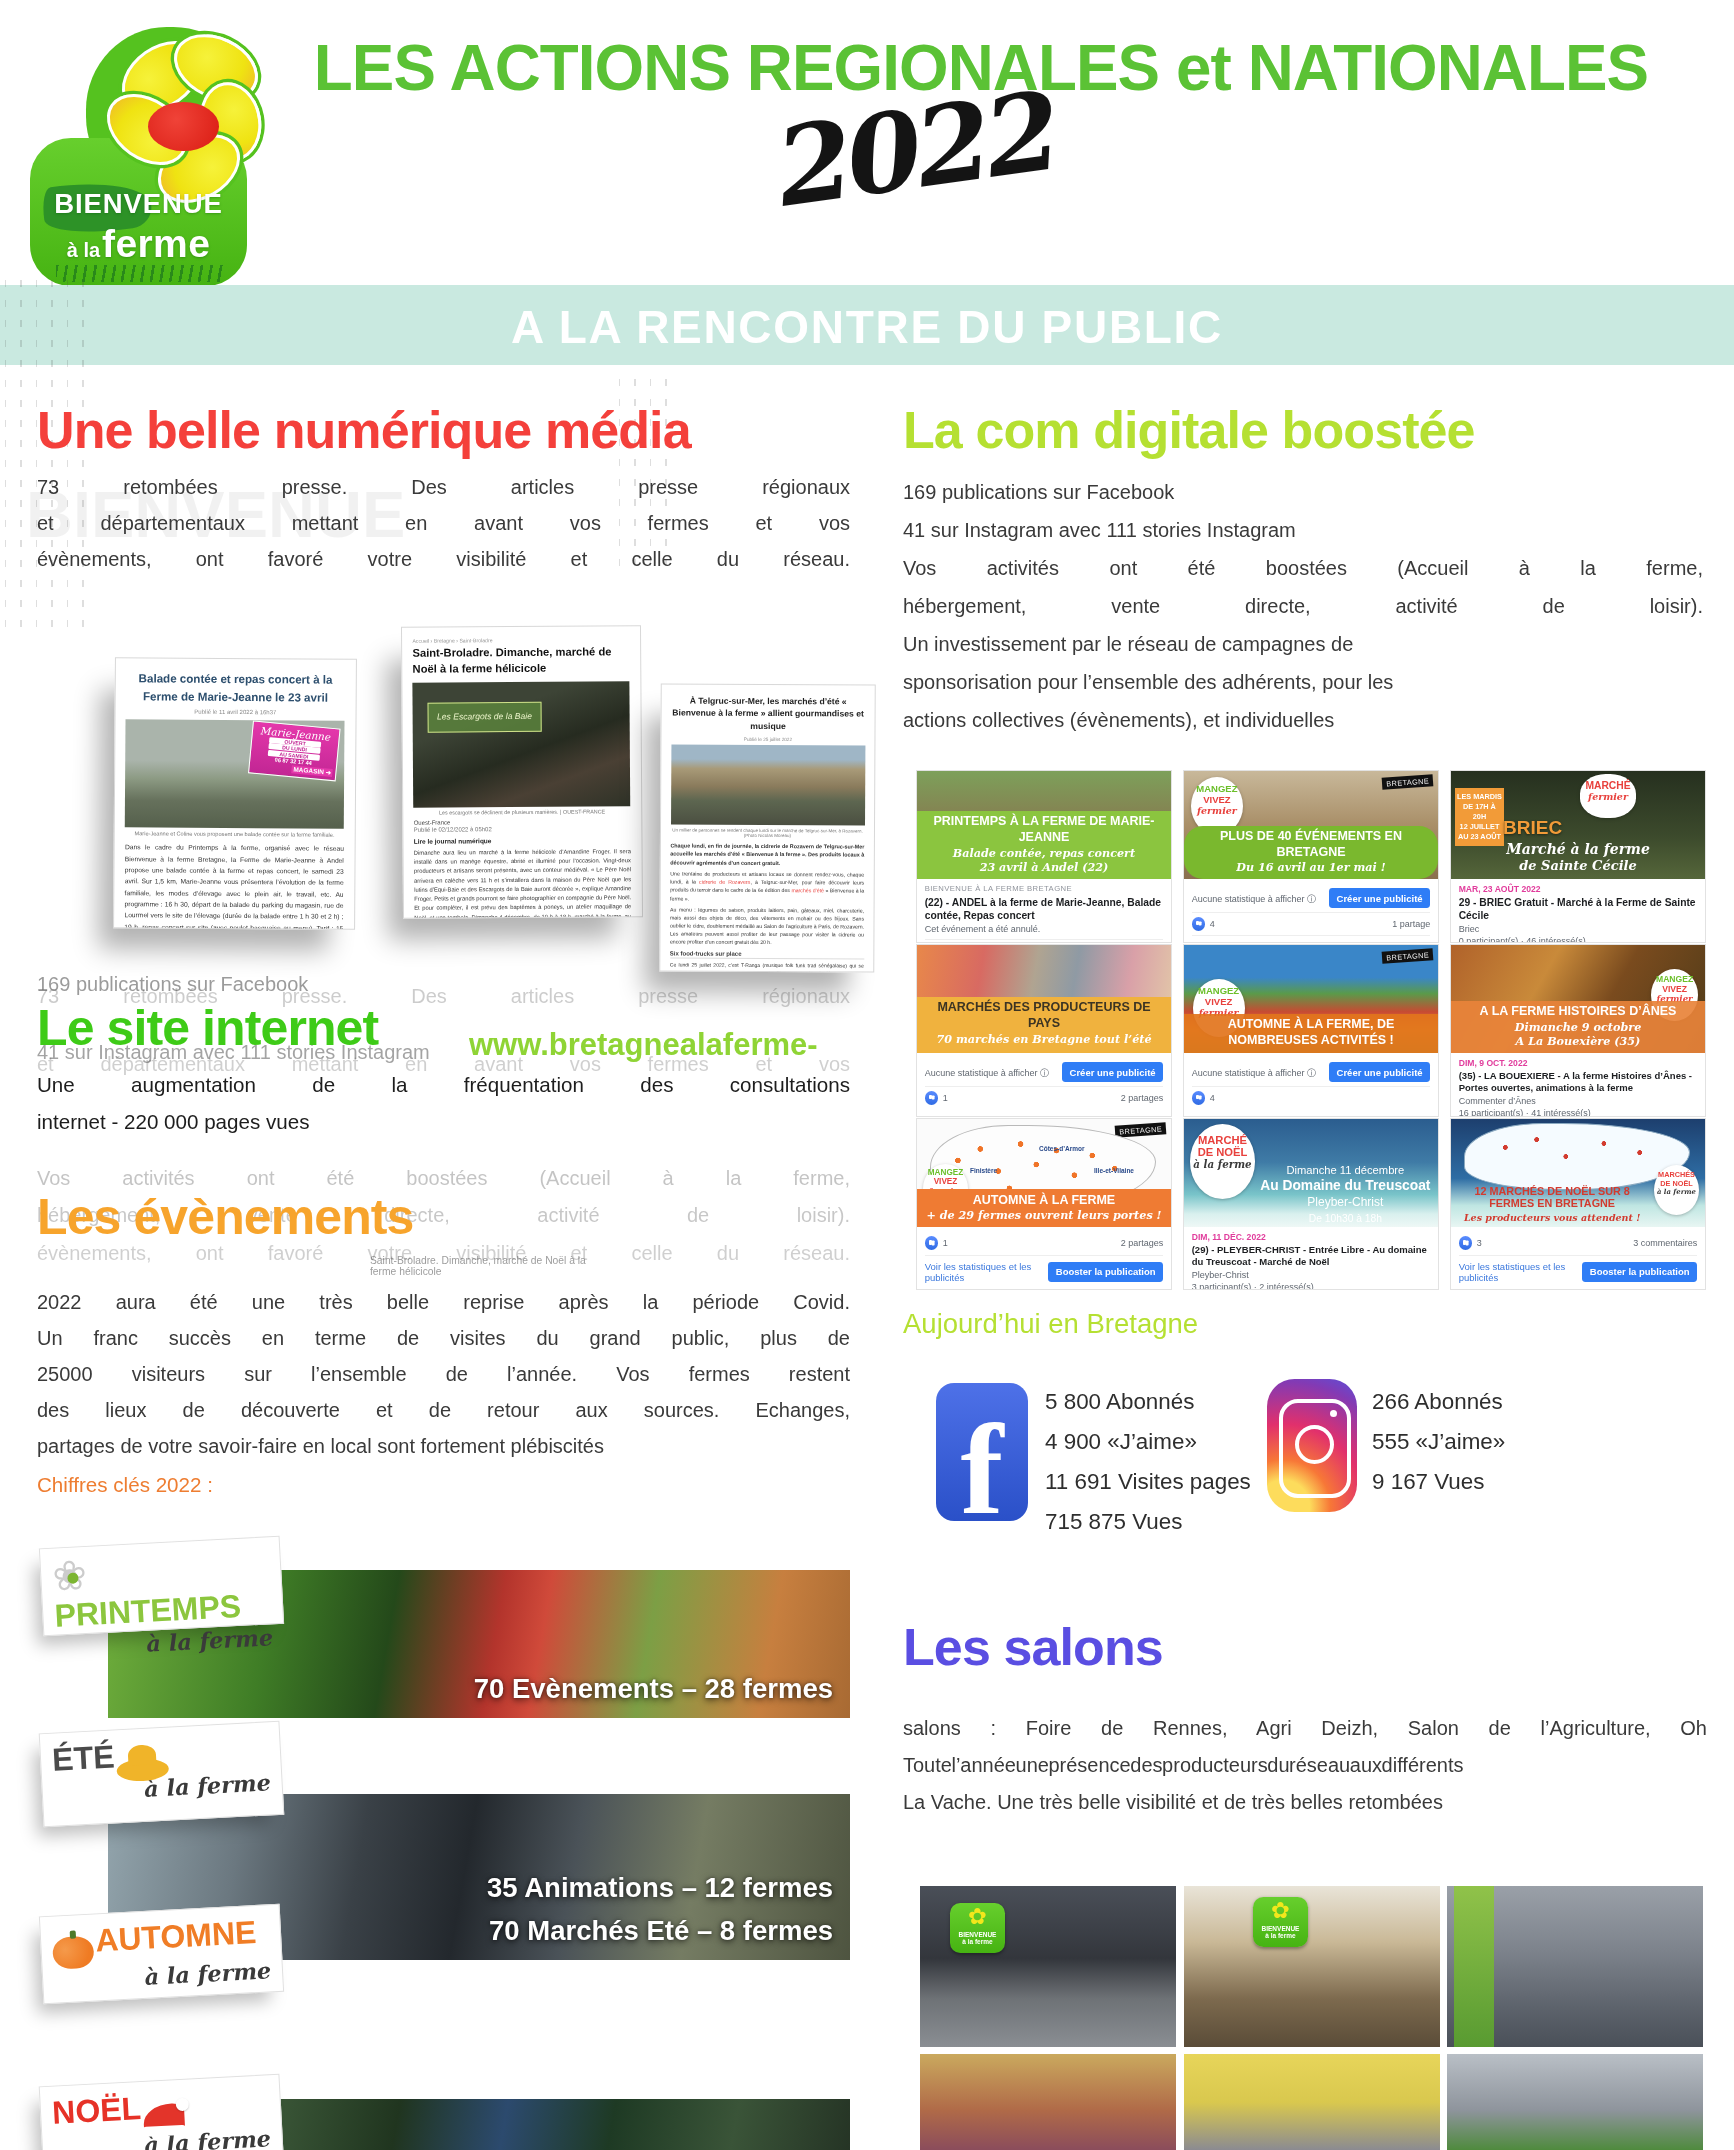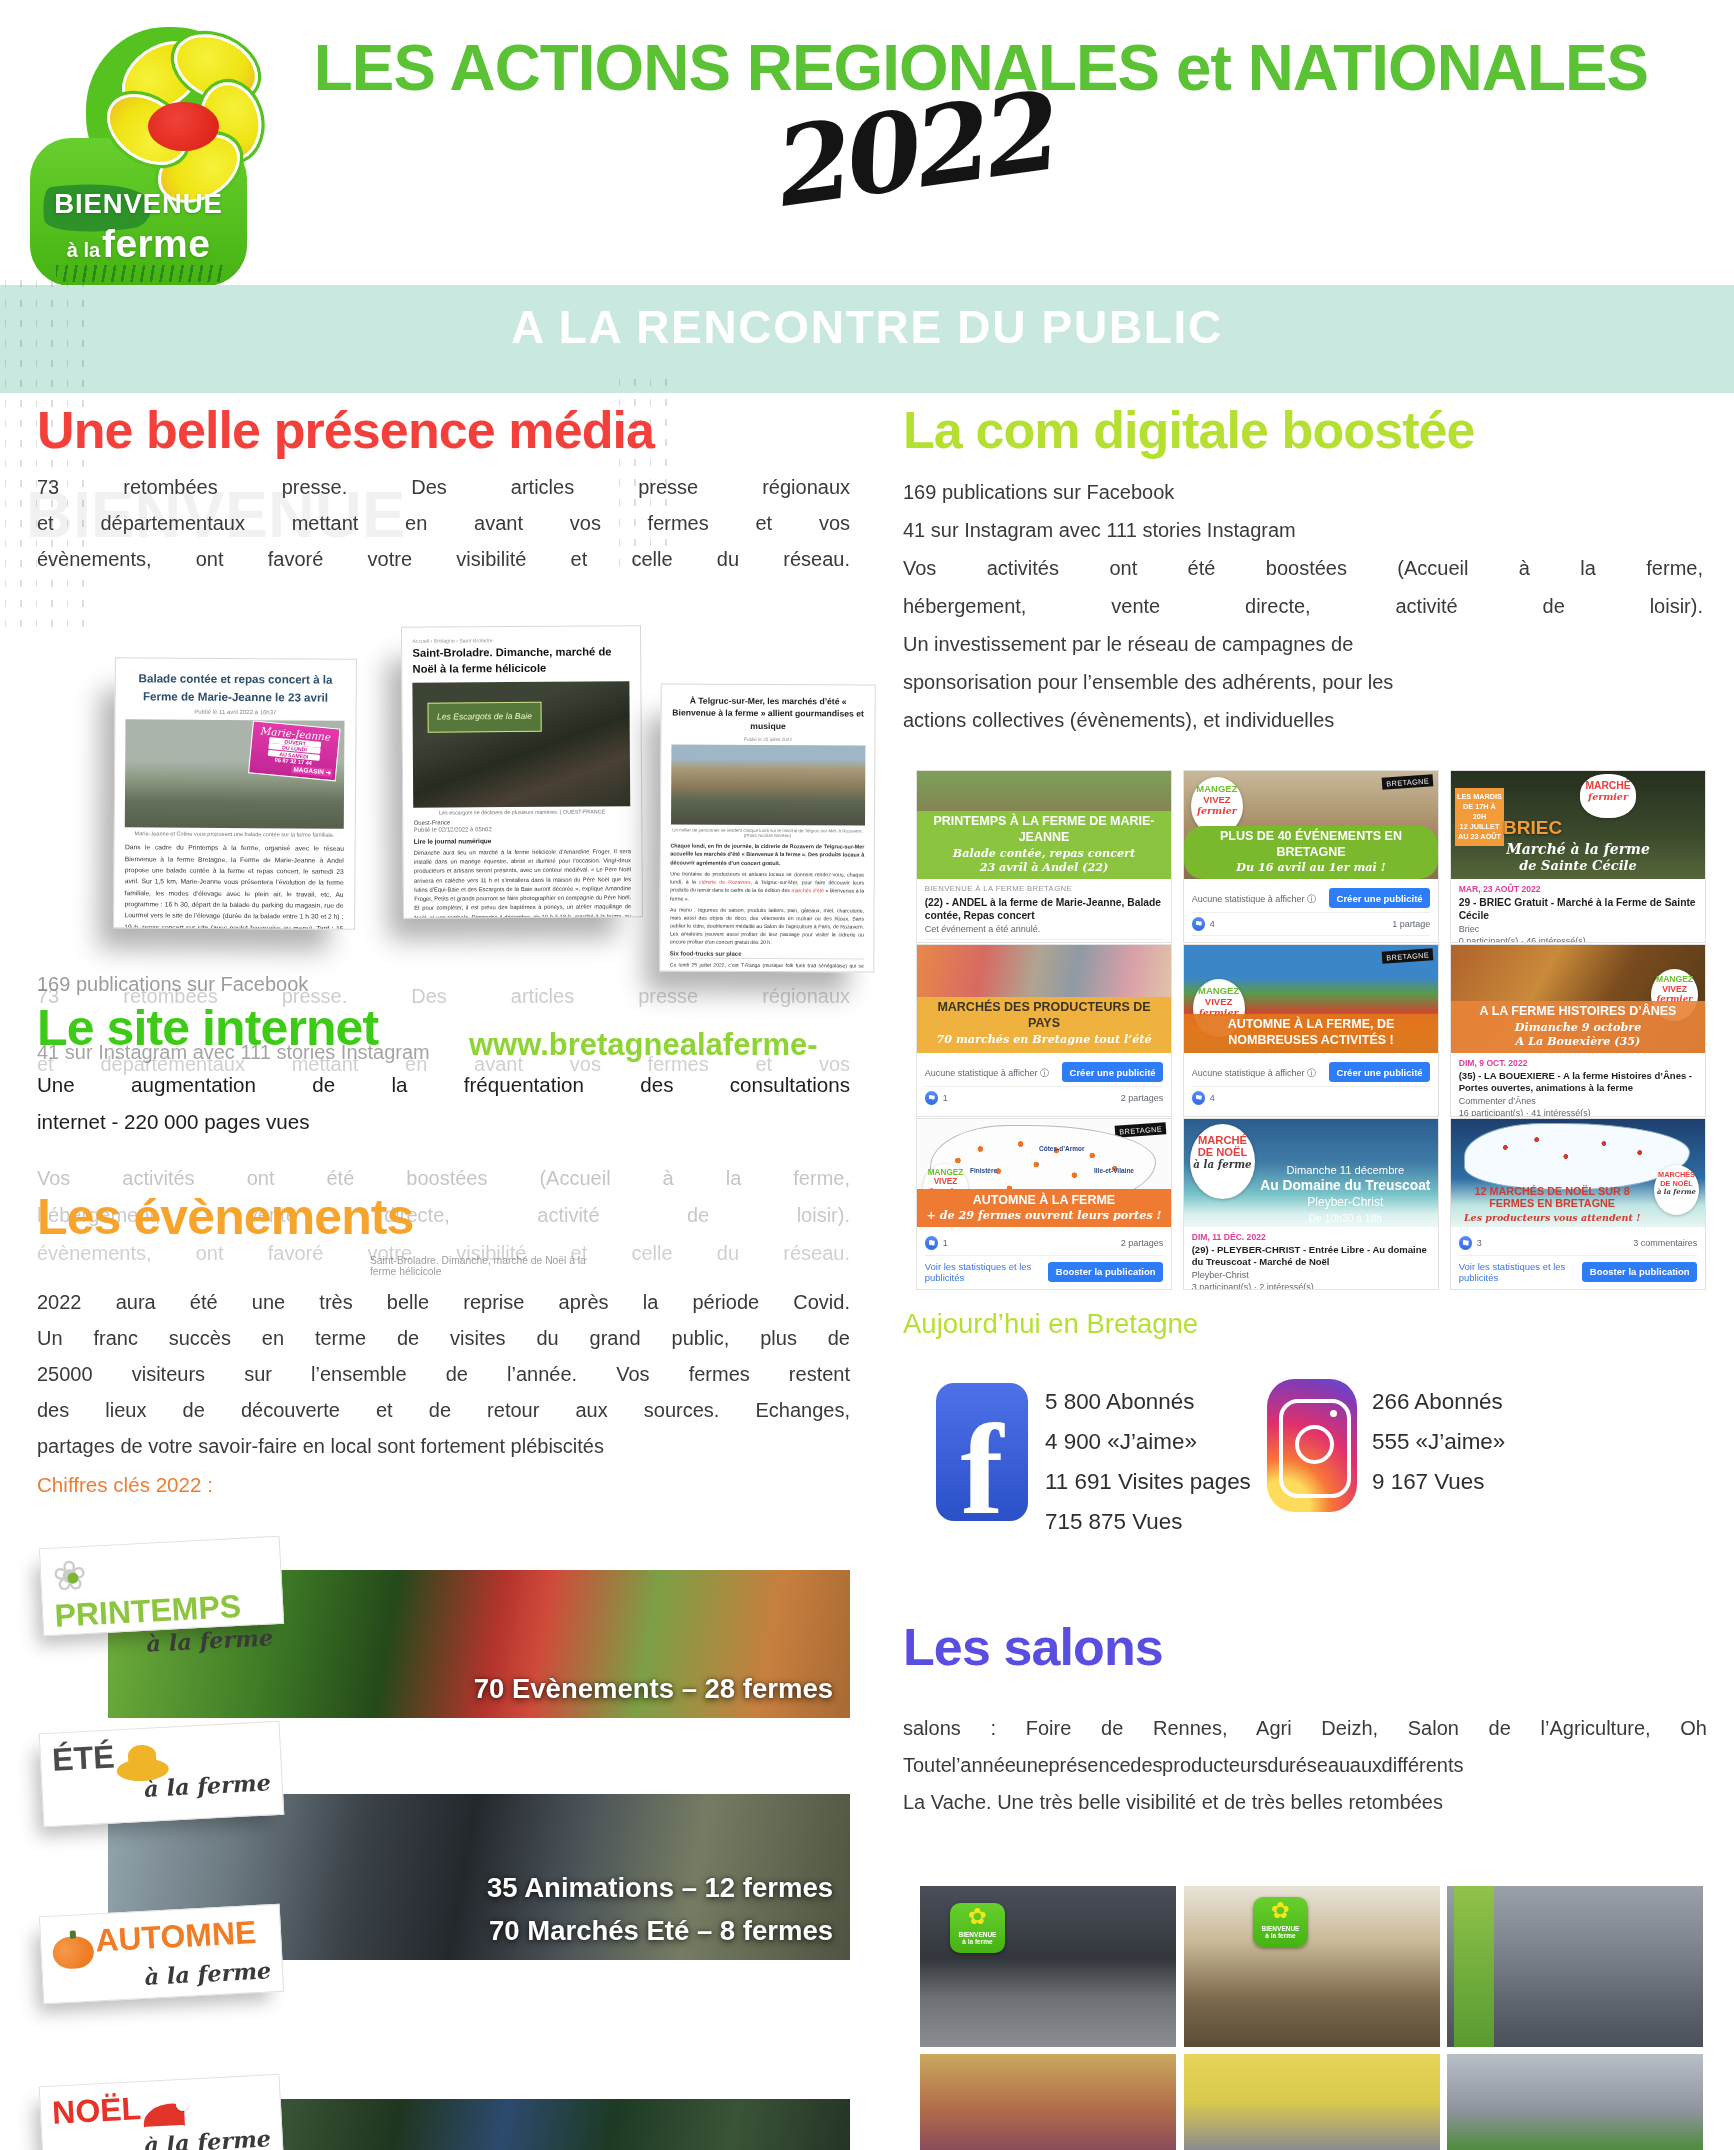--- a/index.html
+++ b/index.html
@@ -20,21 +20,21 @@
   .logo-t2 .big{font-size:39px;font-weight:bold;letter-spacing:0.4px;}
   .grass{position:absolute;left:26px;top:243px;width:168px;height:17px;z-index:6;opacity:.75;
          background:repeating-linear-gradient(100deg,#1f7a1c 0 2.6px,transparent 2.6px 9.5px);}
   .main-title{position:absolute;left:267px;top:30px;width:1428px;text-align:center;color:#5bc235;
               font-size:65px;font-weight:bold;letter-spacing:-0.9px;white-space:nowrap;transform:scaleX(.98);}
   .year{position:absolute;left:766px;top:86px;width:301px;text-align:center;color:#141414;
         font-family:"DejaVu Serif",serif;font-style:italic;font-weight:bold;font-size:108px;
         transform:rotate(-8deg);letter-spacing:-5.2px;}
   .mintbar{position:absolute;left:0;width:1734px;background:#c9e9e0;color:#fff;font-weight:bold;
            text-align:center;letter-spacing:1.7px;}
-  .bar1{top:285px;height:108px;font-size:46px;line-height:84px;}
+  .bar1{top:285px;height:80px;font-size:46px;line-height:84px;}
 
   
   .tex{position:absolute;opacity:.35;pointer-events:none;
        background:repeating-linear-gradient(90deg,rgba(70,70,70,.5) 0 1.3px,transparent 1.3px 15.5px);
        -webkit-mask-image:repeating-linear-gradient(180deg,#000 0 6.9px,transparent 6.9px 20px);
                mask-image:repeating-linear-gradient(180deg,#000 0 6.9px,transparent 6.9px 20px);}
   .ghost{position:absolute;color:#4a4a4a;pointer-events:none;font-size:20px;white-space:nowrap;}
   .gj{text-align:justify;text-align-last:justify;white-space:normal;}
 
   
@@ -163,21 +163,21 @@
 
   <div class="main-title">LES ACTIONS REGIONALES et NATIONALES</div>
   <div class="year">2022</div>
 
   <div class="mintbar bar1">A LA RENCONTRE DU PUBLIC</div>
 
   <div class="tex" style="left:5.2px;top:280px;width:86px;height:353px;"></div>
   <div class="tex" style="left:619px;top:379px;width:56px;height:198px;"></div>
   <div class="ghost" style="left:26px;top:477px;font-size:65px;opacity:.07;font-weight:bold;">BIENVENUE</div>
 
-  <div class="h-big" style="left:37px;top:400px;color:#f4403b;">Une belle présence média</div>
+  <div class="h-big" style="left:37px;top:400px;color:#f4403b;">Une belle numérique média</div>
   <div class="abs" style="left:37px;top:469px;width:813px;">
     <div class="pline jline">73 retombées presse. Des articles presse régionaux</div>
     <div class="pline jline">et départementaux mettant en avant vos fermes et vos</div>
     <div class="pline jline">évènements, ont favoré votre visibilité et celle du réseau.</div>
   </div>
 
   <div class="acard" style="left:114px;top:658px;width:219px;height:247px;padding:11.2px 10.3px;transform:rotate(.4deg);">
     <div class="ahead" style="font-size:11.6px;color:#2d4f6e;line-height:1.5;">Balade contée et repas concert à la Ferme de Marie-Jeanne le 23 avril</div>
     <div class="ameta" style="font-size:6px;margin:4.3px 0;">Publié le 11 avril 2022 à 16h37</div>
     <div class="aphoto" style="height:108px;background:linear-gradient(180deg,#aab4ab 0 38%,#8c9a83 55%,#66715c 75%,#55604c);">

